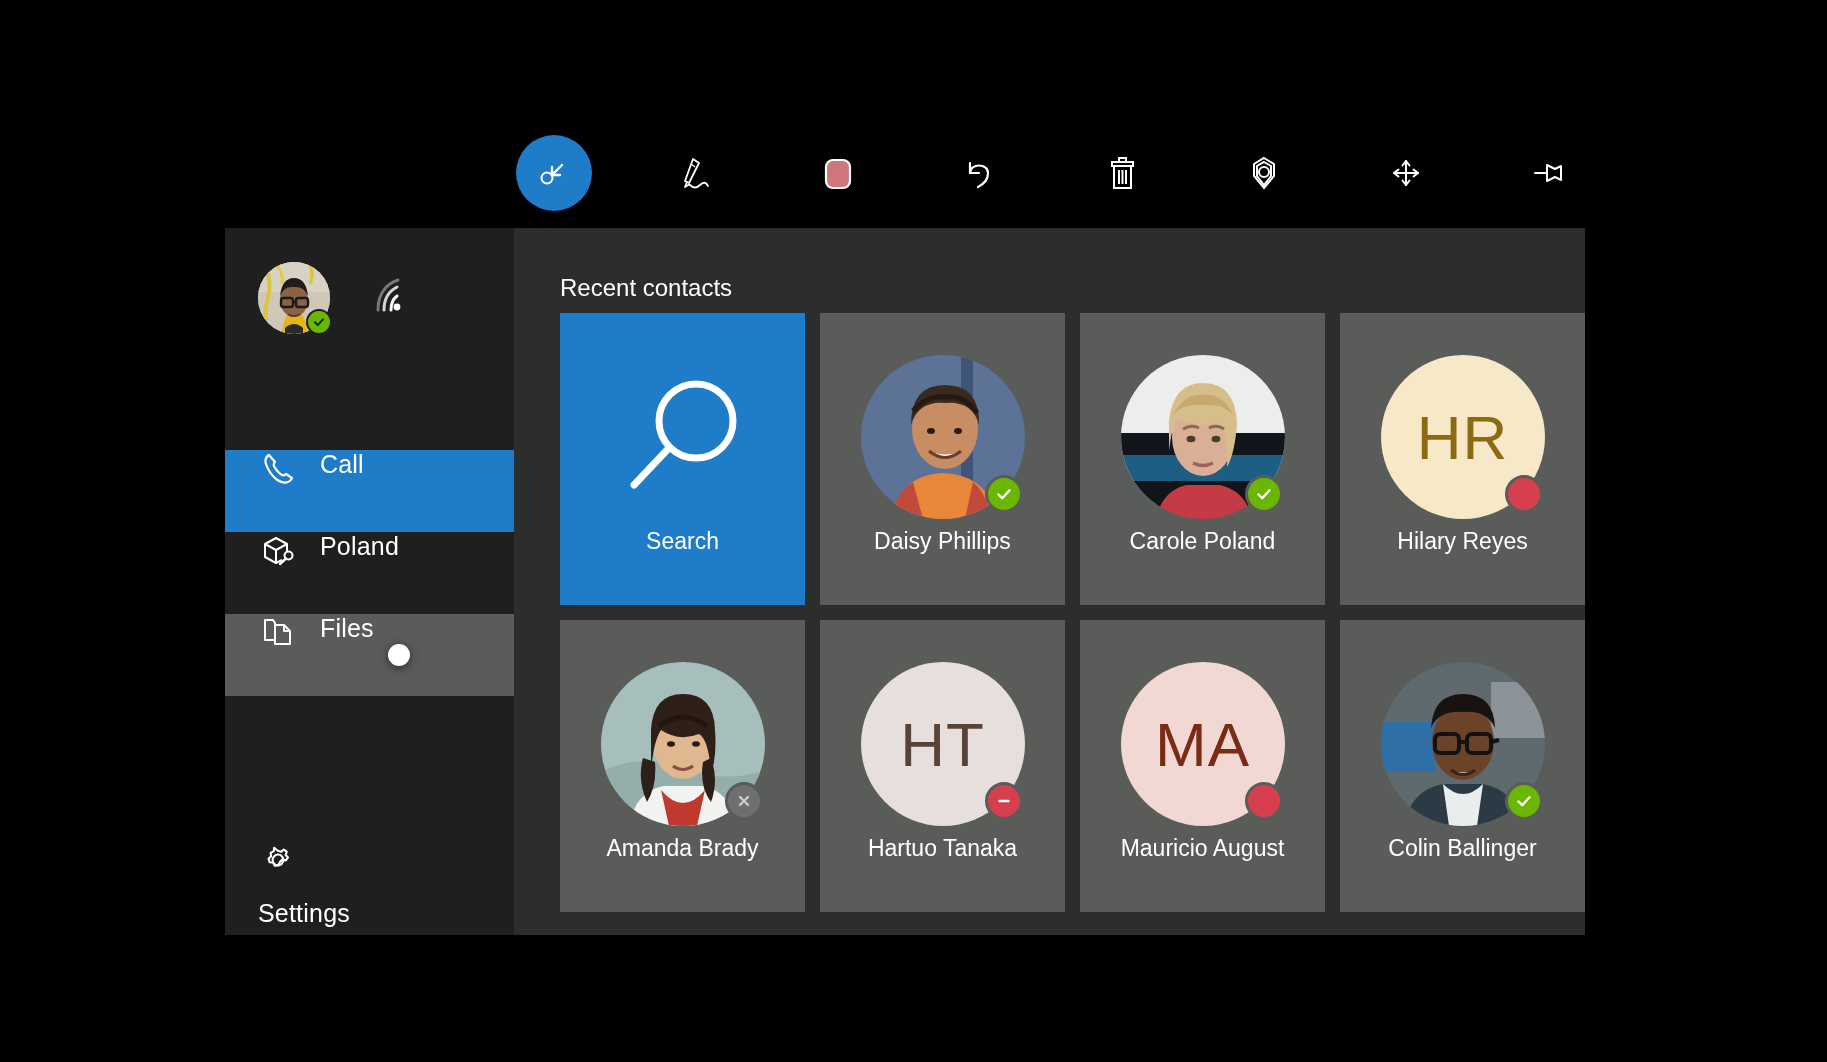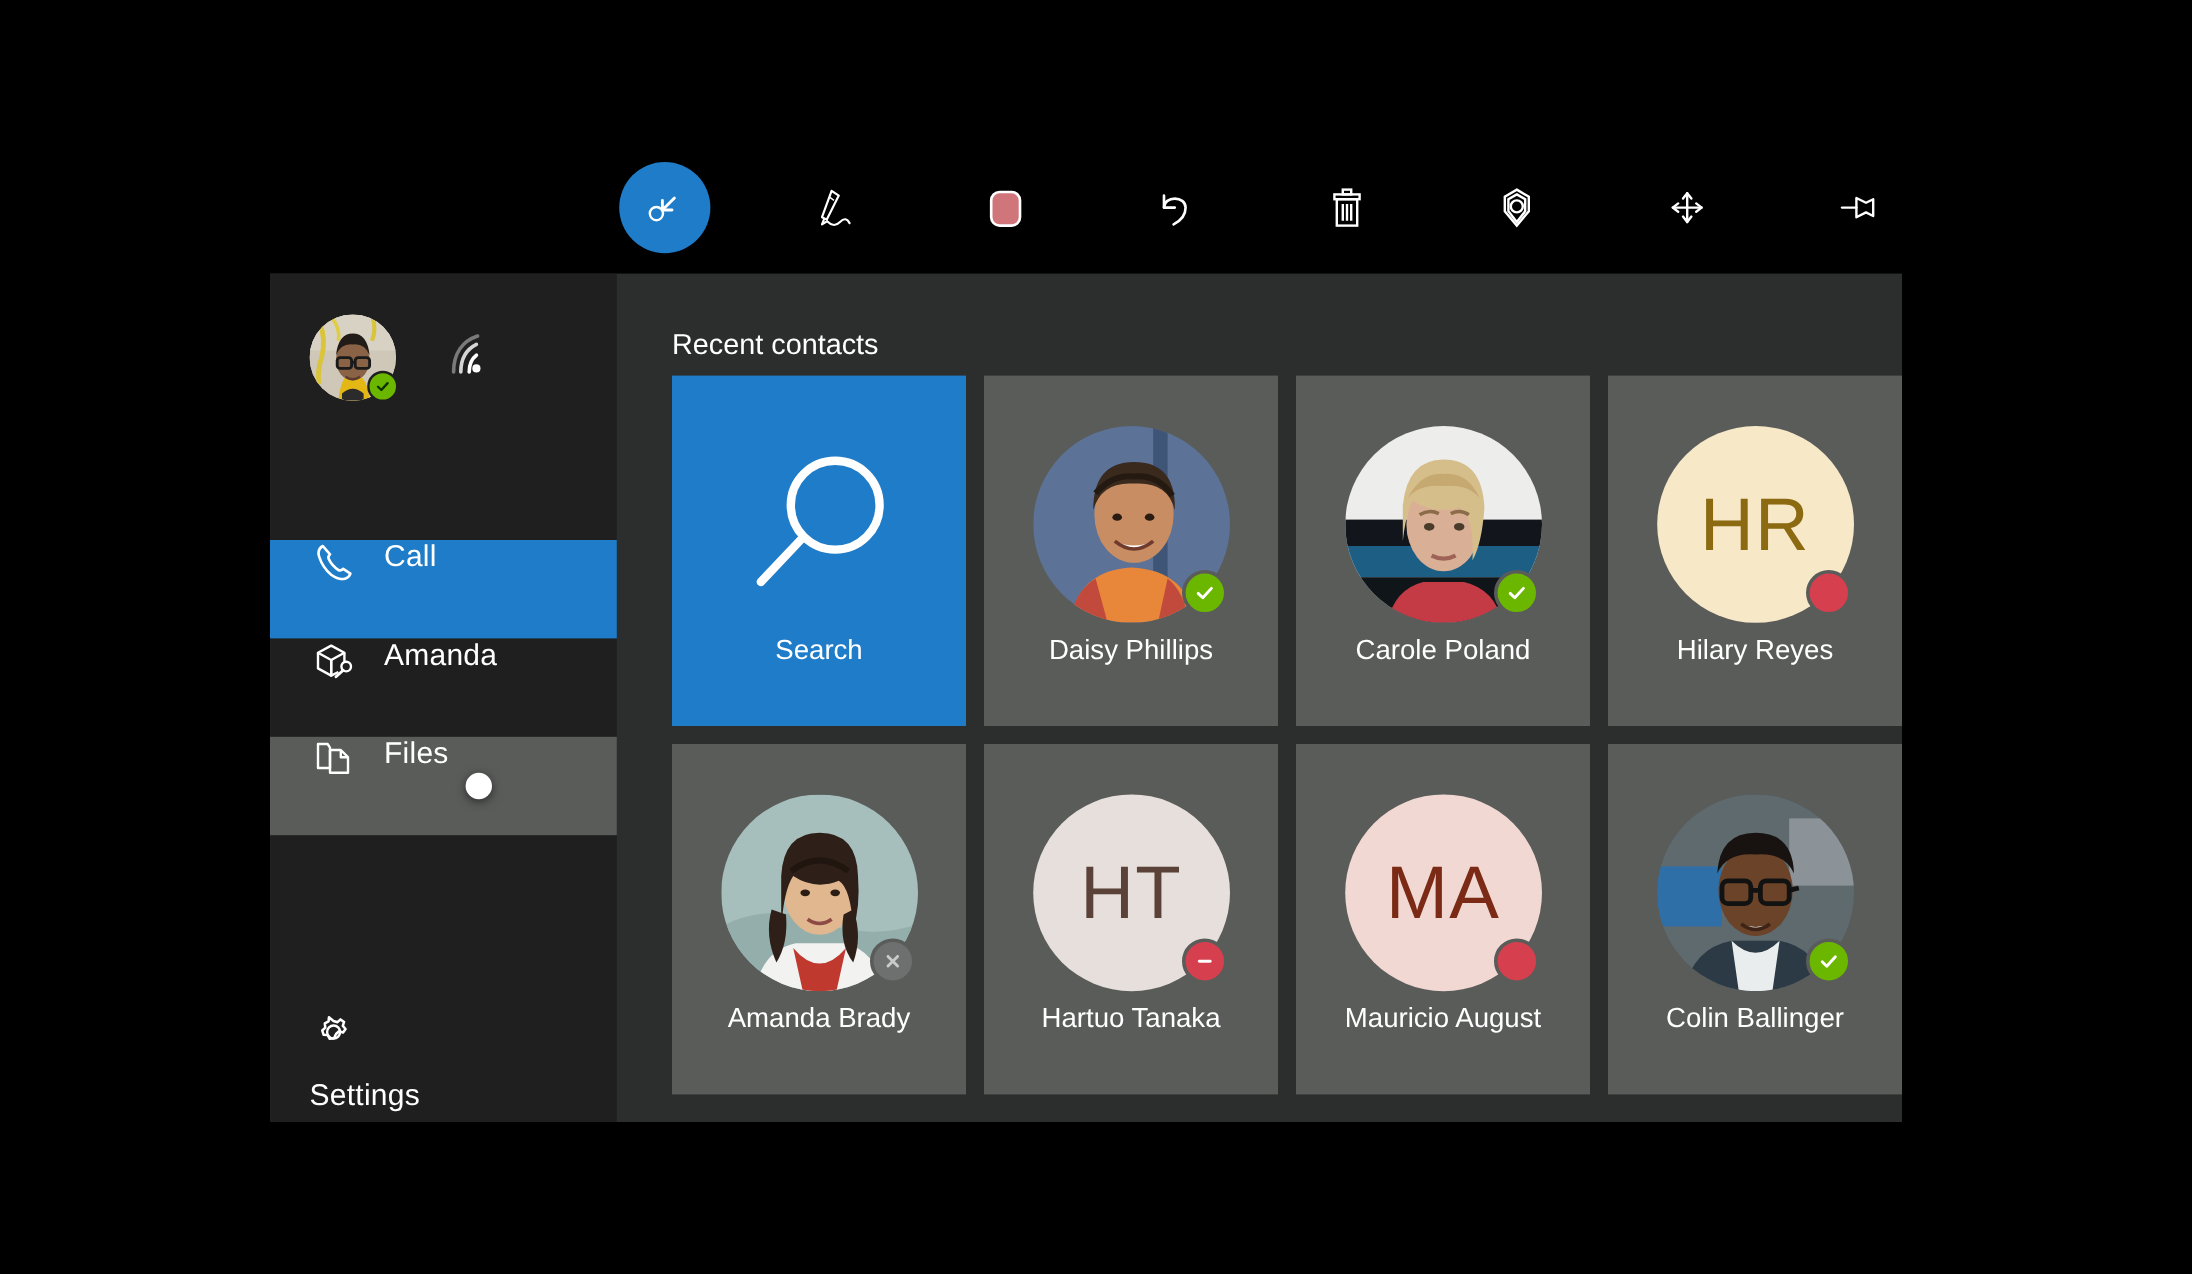--- a/index.html
+++ b/index.html
@@ -256,21 +256,21 @@
         <span class="nav-icon">
           <svg width="36" height="34" viewBox="0 0 36 34">
             <path d="M5 12 L16 6 L27 12 L16 18 Z" fill="none" stroke="#fff" stroke-width="2" stroke-linejoin="round"></path>
             <path d="M5 12 L5 25 L16 31 L16 18" fill="none" stroke="#fff" stroke-width="2" stroke-linejoin="round"></path>
             <path d="M27 12 L27 20" fill="none" stroke="#fff" stroke-width="2"></path>
             <path d="M16 18 L16 31 L22 28" fill="none" stroke="#fff" stroke-width="2" stroke-linejoin="round"></path>
             <circle cx="28.5" cy="23.5" r="4" fill="none" stroke="#fff" stroke-width="2"></circle>
             <path d="M26 26.5 L20 32" stroke="#fff" stroke-width="2.4" stroke-linecap="round"></path>
           </svg>
         </span>
-        <span class="nav-label">Amanda</span>
+        <span class="nav-label">Poland</span>
       </div>
 
       <div class="nav-item hovered">
         <span class="nav-icon">
           <svg width="34" height="34" viewBox="0 0 34 34">
             <path d="M4 6 H12 L14 9 H14 V26 H4 Z" fill="none" stroke="#fff" stroke-width="2" stroke-linejoin="round"></path>
             <path d="M14 11 H23 L29 17 V30 H14 Z" fill="none" stroke="#fff" stroke-width="2" stroke-linejoin="round"></path>
             <path d="M23 11 L23 17 L29 17" fill="none" stroke="#fff" stroke-width="2" stroke-linejoin="round"></path>
           </svg>
         </span>

